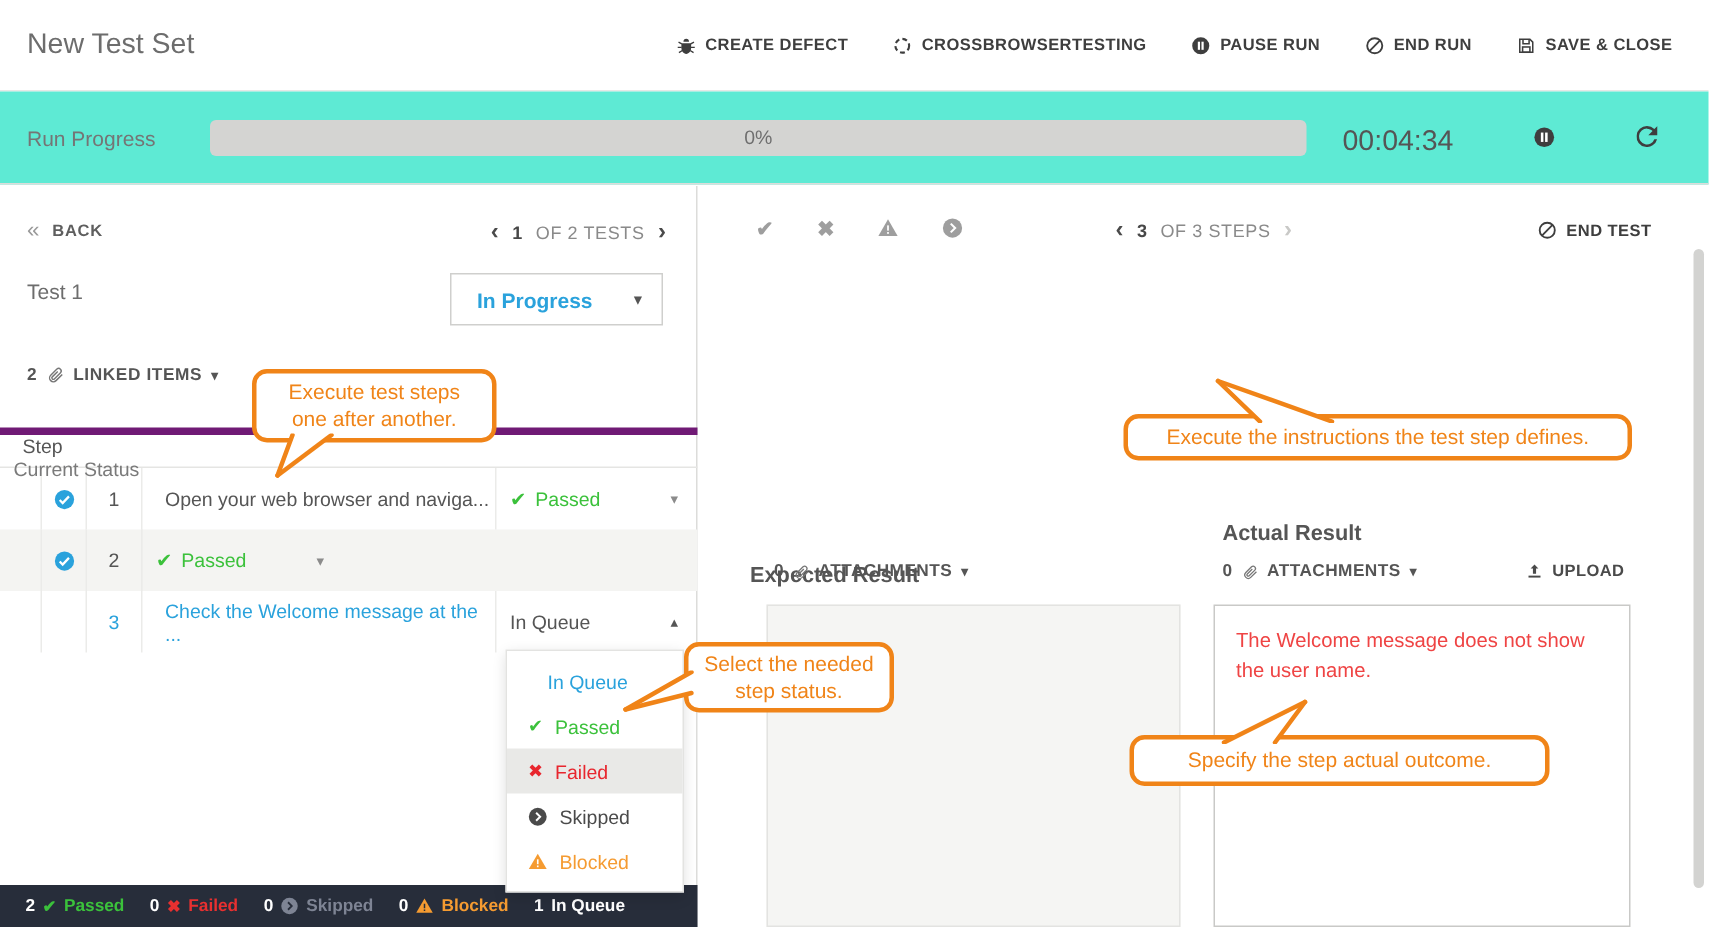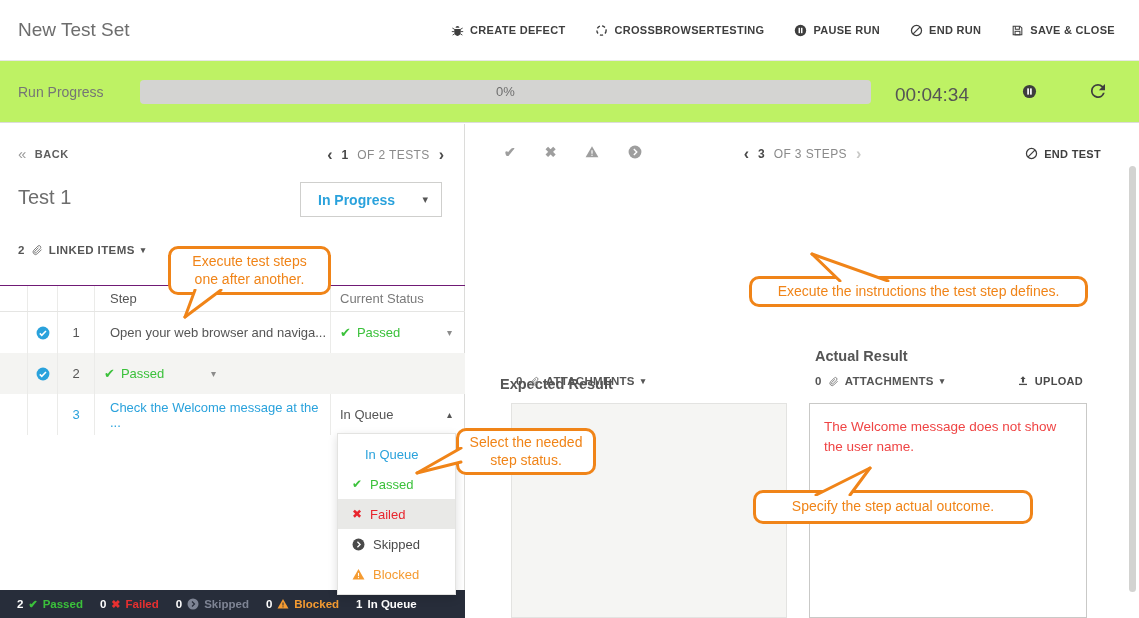--- a/index.html
+++ b/index.html
@@ -13,53 +13,53 @@
   svg { display:block; }
 
   
   .topbar { position:absolute; left:0; top:0; width:1139px; height:61px; background:#fff; border-bottom:1px solid #e7e7e5; display:flex; align-items:center; }
   .page-title { margin-left:18px; font-size:19px; color:#6d6d6d; }
   .top-actions { margin-left:auto; margin-right:24px; display:flex; gap:30px; }
   .tb-btn { font-size:11px; font-weight:700; color:#3e3e3e; letter-spacing:.3px; }
   .tb-btn .ic { color:#3e3e3e; }
 
   
-  .progress-row { position:absolute; left:0; top:61px; width:1139px; height:62px; background:#bef264; border-bottom:1px solid #dcdcda; }
+  .progress-row { position:absolute; left:0; top:61px; width:1139px; height:62px; background:#5eead4; border-bottom:1px solid #dcdcda; }
   .progress-label { position:absolute; left:18px; top:23px; font-size:14px; color:#757575; }
   .progress-track { position:absolute; left:140px; top:19px; width:731px; height:24px; background:#d4d4d2; border-radius:4px; text-align:center; font-size:13px; color:#6f6f6f; line-height:24px; }
   .timer { position:absolute; left:893px; top:23px; width:78px; text-align:center; font-size:19px; color:#555; }
   .pr-btn { position:absolute; top:23px; color:#3e3e3e; }
   .pr-pause { left:1022px; }
   .pr-refresh { left:1091px; }
 
   
   .left-panel { position:absolute; left:0; top:124px; width:465px; height:494px; background:#fff; border-right:1px solid #dcdcda; }
   .right-panel { position:absolute; left:466px; top:124px; width:673px; height:494px; background:#fff; }
 
   
   .back-link { position:absolute; left:18px; top:26px; font-size:11px; font-weight:700; color:#5e5e5e; letter-spacing:.5px; gap:8px; }
   .back-link .gl { font-size:15px; color:#9a9a9a; font-weight:400; line-height:10px; }
   .nav-group { position:absolute; display:flex; align-items:center; gap:9px; font-size:12px; }
   .test-nav { right:20px; top:24px; }
   .nav-group .chev { font-size:16px; font-weight:700; color:#4a4a4a; line-height:12px; }
   .nav-group .chev.dim { color:#c9c9c7; }
   .nav-group .cur { font-weight:700; color:#474747; }
   .nav-group .rest { color:#8a8a8a; letter-spacing:.4px; }
-  .test-title { position:absolute; left:18px; top:62px; font-size:20px; color:#6d6d6d; }
+  .test-title { position:absolute; left:18px; top:62px; font-size:14px; color:#6d6d6d; }
   .status-select { position:absolute; right:22px; top:58px; width:142px; height:35px; background:#fff; border:1px solid #cfcfcd; display:flex; align-items:center; }
   .status-select .val { margin-left:17px; color:#2aa2dc; font-size:14px; font-weight:700; }
   .status-select .caret { margin-left:auto; margin-right:13px; color:#555; font-size:11px; }
   .linked-row { position:absolute; left:18px; top:120px; display:flex; align-items:center; gap:6px; font-size:11.5px; font-weight:700; color:#555; letter-spacing:.4px; }
   .linked-row .ic { color:#777; }
   .linked-row .caret { font-size:9px; }
 
   
   .steps-table { position:absolute; left:0; top:161px; width:465px; }
   .t-row { display:flex; align-items:stretch; height:41px; }
-  .t-head { height:27px; border-top:1px solid #701a75; border-bottom:1px solid #e5e5e3; color:#7a7a7a; font-size:12.5px; }
+  .t-head { height:27px; border-top:5px solid #701a75; border-bottom:1px solid #e5e5e3; color:#7a7a7a; font-size:12.5px;flex-direction:column; }
   .c-a { width:28px; border-right:1px solid #ebebe9; }
   .c-b { width:30px; border-right:1px solid #ebebe9; display:flex; align-items:center; justify-content:center; }
   .c-c { width:37px; border-right:1px solid #ebebe9; display:flex; align-items:center; justify-content:center; font-size:13px; color:#555; }
   .c-step { flex:1; display:flex; align-items:center; padding-left:15px; font-size:13px; color:#555; }
   .c-status { width:135px; border-left:1px solid #ebebe9; margin-left:-1px; display:flex; align-items:center; padding-left:9px; font-size:13px; gap:6px; position:relative; }
   .t-row.alt { background:#f4f4f2; }
   .t-row .drop-caret { margin-left:auto; margin-right:13px; font-size:10px; color:#8b8b8b; }
   .green { color:#3bc13b; }
   .blue-text { color:#2aa2dc !important; }
   .c-status .st-caret-up { margin-left:auto; margin-right:13px; font-size:10px; color:#555; }

